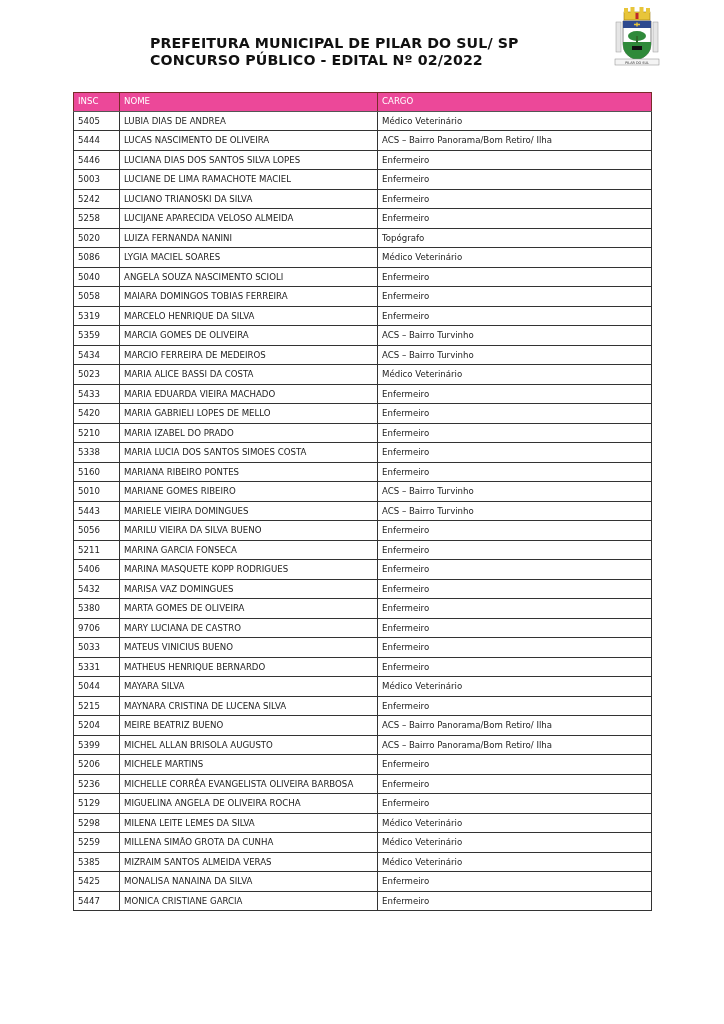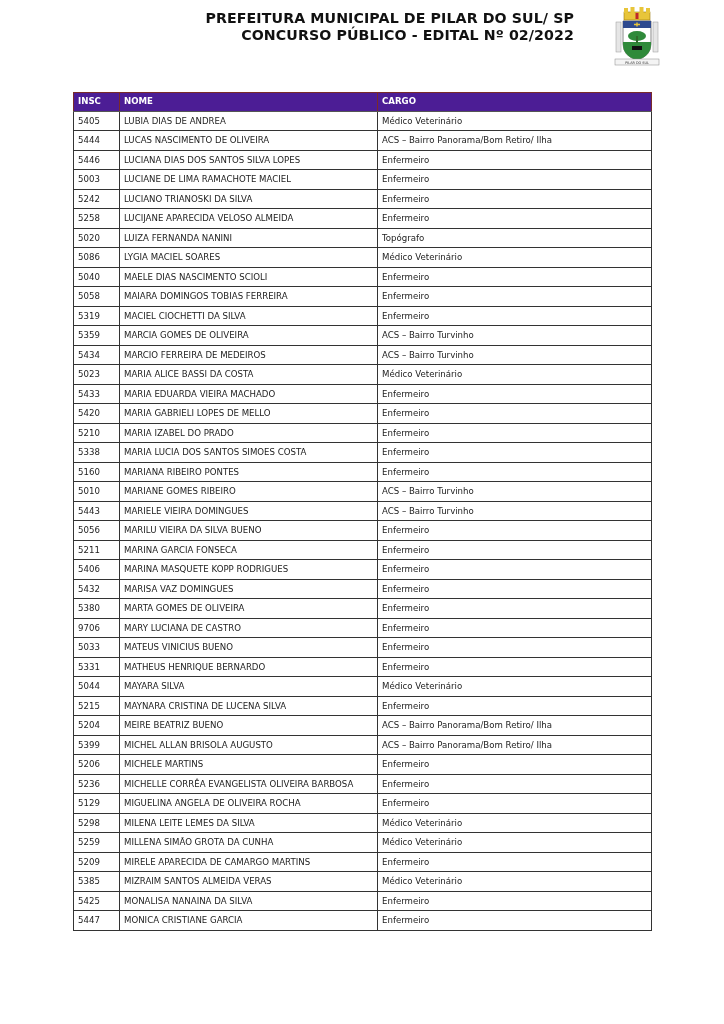--- a/index.html
+++ b/index.html
@@ -1,22 +1,22 @@
 <!DOCTYPE html>
 <html><head>
 <meta charset="utf-8">
 <style>
   html, body { margin: 0; padding: 0; background: #ffffff; }
   body { width: 724px; height: 1024px; position: relative; overflow: hidden; font-family: "DejaVu Sans", sans-serif; color: #1a1a1a; }
-  .title-block { position: absolute; left: 150px; top: 10px; width: 424px; text-align: right; }
+  .title-block { position: absolute; left: 150px; top: 35px; width: 424px; text-align: left; }
   .title-line { font-family: "DejaVu Sans", sans-serif; font-weight: bold; font-size: 14.2px; line-height: 16.5px; color: #111; letter-spacing: 0.1px; white-space: nowrap; }
   .crest { position: absolute; left: 612px; top: 6px; width: 50px; height: 62px; }
   table.list { position: absolute; left: 73px; top: 92px; width: 578px; border-collapse: collapse; table-layout: fixed; }
   table.list th, table.list td { border: 1px solid #333; padding: 0 0 0 4px; font-size: 8.6px; height: 17.5px; line-height: 17.5px; white-space: nowrap; overflow: hidden; text-align: left; vertical-align: middle; }
-  table.list thead th { background: #4c1d95; color: #fff; font-weight: bold; height: 17px; border-color: #7a2b29; border-bottom: 1px solid #555; }
+  table.list thead th { background: #ec4899; color: #fff; font-weight: normal; height: 17px; border-color: #7a2b29; border-bottom: 1px solid #555; }
   table.list td { color: #222; padding-top: 1px; }
   col.c1 { width: 46px; } col.c2 { width: 258px; } col.c3 { width: 274px; }
 </style>
 </head>
 <body>
 
 <div class="title-block">
   <div class="title-line">PREFEITURA MUNICIPAL DE PILAR DO SUL/ SP</div>
   <div class="title-line">CONCURSO PÚBLICO - EDITAL Nº 02/2022</div>
 </div>
@@ -98,31 +98,31 @@
         <td>LUIZA FERNANDA NANINI</td>
         <td>Topógrafo</td>
       </tr>
       <tr>
         <td>5086</td>
         <td>LYGIA MACIEL SOARES</td>
         <td>Médico Veterinário</td>
       </tr>
       <tr>
         <td>5040</td>
-        <td>MAELE DIAS NASCIMENTO SCIOLI</td>
+        <td>ANGELA SOUZA NASCIMENTO SCIOLI</td>
         <td>Enfermeiro</td>
       </tr>
       <tr>
         <td>5058</td>
         <td>MAIARA DOMINGOS TOBIAS FERREIRA</td>
         <td>Enfermeiro</td>
       </tr>
       <tr>
         <td>5319</td>
-        <td>MACIEL CIOCHETTI DA SILVA</td>
+        <td>MARCELO HENRIQUE DA SILVA</td>
         <td>Enfermeiro</td>
       </tr>
       <tr>
         <td>5359</td>
         <td>MARCIA GOMES DE OLIVEIRA</td>
         <td>ACS – Bairro Turvinho</td>
       </tr>
       <tr>
         <td>5434</td>
         <td>MARCIO FERREIRA DE MEDEIROS</td>
@@ -247,25 +247,20 @@
         <td>5298</td>
         <td>MILENA LEITE LEMES DA SILVA</td>
         <td>Médico Veterinário</td>
       </tr>
       <tr>
         <td>5259</td>
         <td>MILLENA SIMÃO GROTA DA CUNHA</td>
         <td>Médico Veterinário</td>
       </tr>
       <tr>
-        <td>5209</td>
-        <td>MIRELE APARECIDA DE CAMARGO MARTINS</td>
-        <td>Enfermeiro</td>
-      </tr>
-      <tr>
         <td>5385</td>
         <td>MIZRAIM SANTOS ALMEIDA VERAS</td>
         <td>Médico Veterinário</td>
       </tr>
       <tr>
         <td>5425</td>
         <td>MONALISA NANAINA DA SILVA</td>
         <td>Enfermeiro</td>
       </tr>
       <tr>

